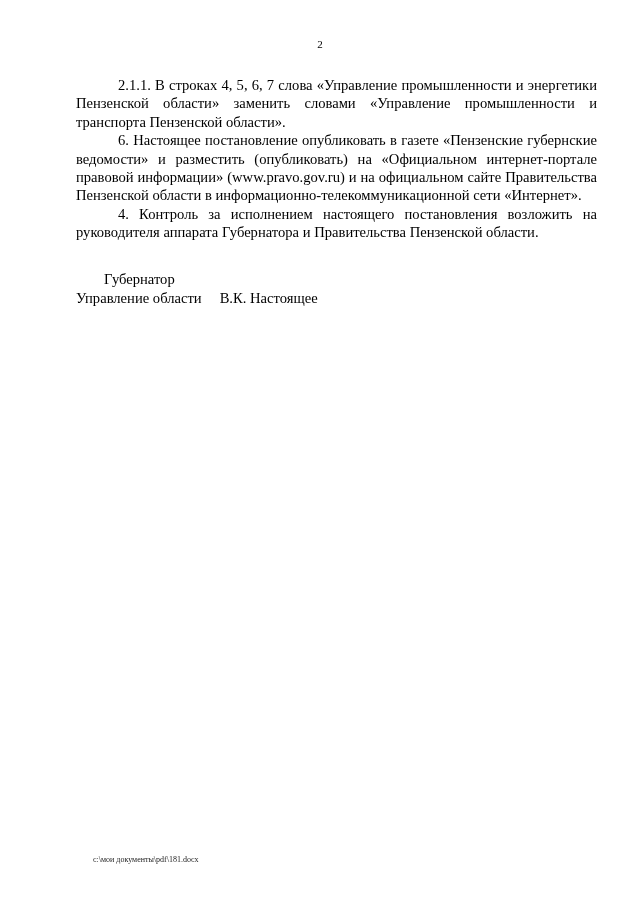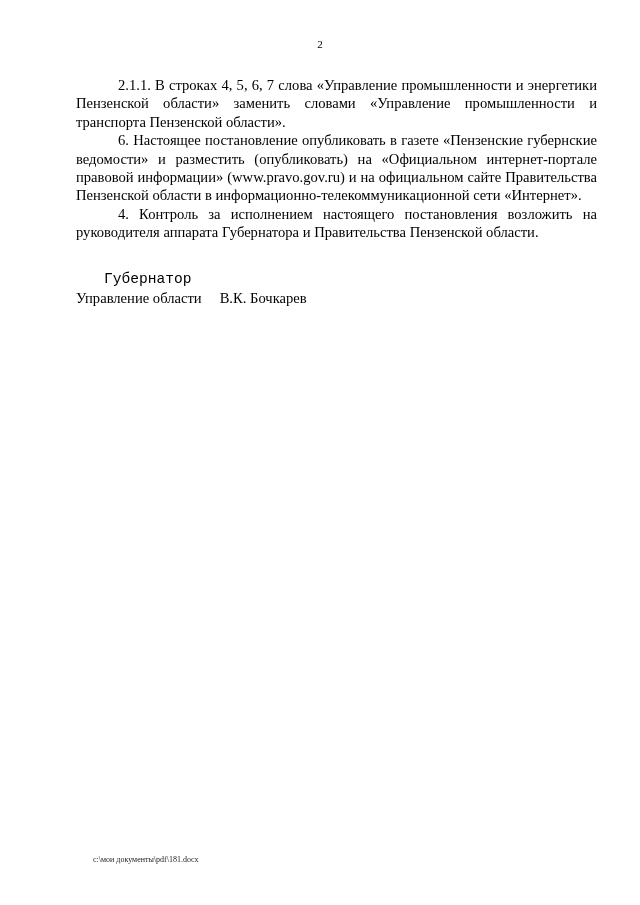--- a/index.html
+++ b/index.html
@@ -40,21 +40,20 @@
     }
     .signature {
       position: absolute;
       top: 270px;
       left: 76px;
       font-size: 14.6px;
       line-height: 19px;
     }
     .sig-title-line1 {
       padding-left: 28px;
-      font-family: Liberation Mono, monospace;
     }
     .sig-name {
       margin-left: 18px;
     }
     .footer-path {
       position: absolute;
       top: 855px;
       left: 93px;
       font-size: 8px;
       line-height: 10px;
@@ -68,17 +67,17 @@
 
 <div class="body-text">
   <p class="para">2.1.1. В строках 4, 5, 6, 7 слова «Управление промышленности и энергетики Пензенской области» заменить словами «Управление промышленности и транспорта Пензенской области».</p>
   <p class="para">6. Настоящее постановление опубликовать в газете «Пензенские губернские ведомости» и разместить (опубликовать) на «Официальном интернет-портале правовой информации» (www.pravo.gov.ru) и на официальном сайте Правительства Пензенской области в информационно-телекоммуникационной сети «Интернет».</p>
   <p class="para">4. Контроль за исполнением настоящего постановления возложить на руководителя аппарата Губернатора и Правительства Пензенской области.</p>
 </div>
 
 <div class="signature">
   <div class="sig-title-line1">Губернатор</div>
   <div>
-    <span>Управление области</span><span class="sig-name">В.К. Бочкарев</span>
+    <span>Управление области</span><span class="sig-name">В.К. Настоящее</span>
   </div>
 </div>
 
 <div class="footer-path">c:\мои документы\pdf\181.docx</div>
 
 </body></html>

